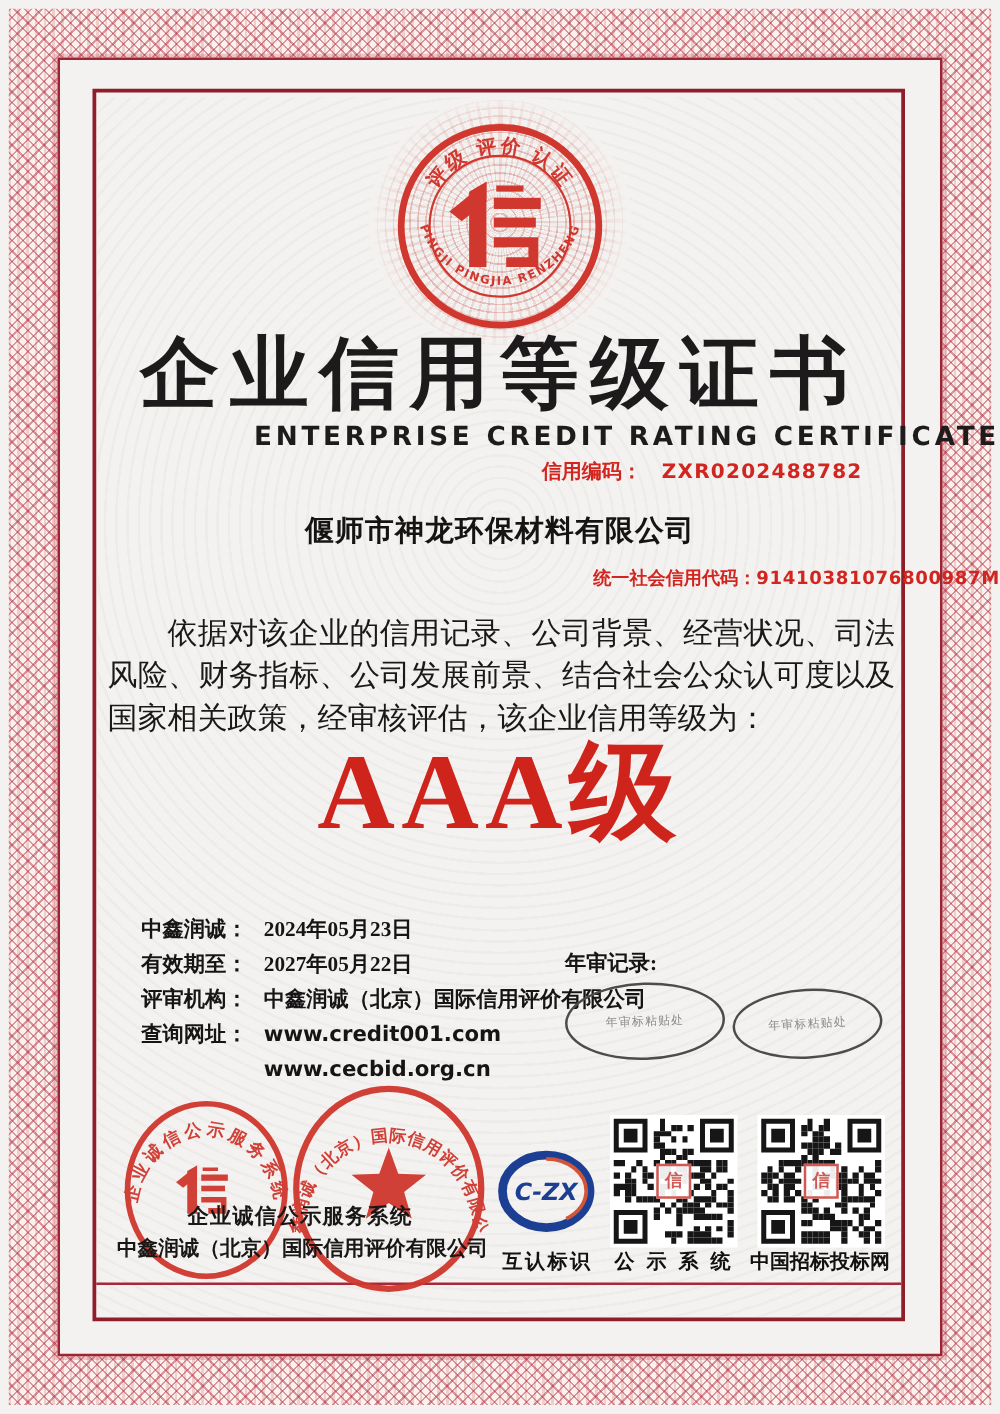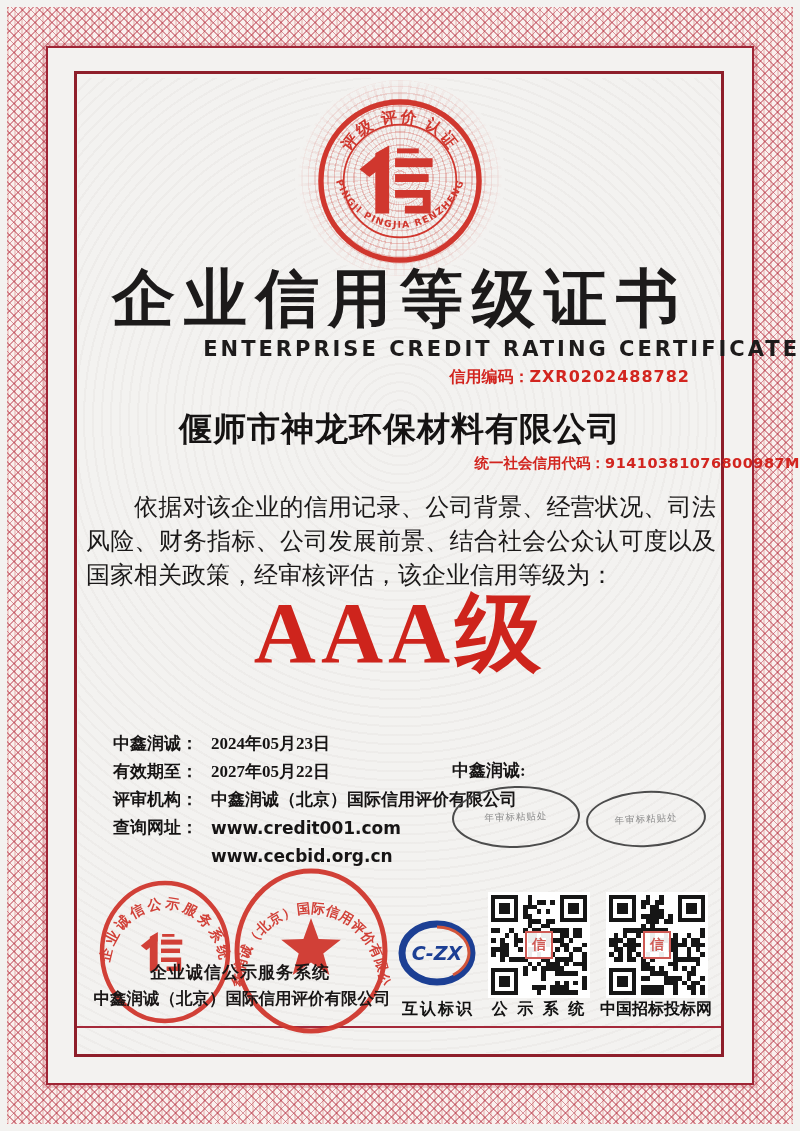--- a/index.html
+++ b/index.html
@@ -52,24 +52,24 @@
   }
   .subtitle{
     position:absolute;top:339px;left:0;width:100%;text-align:right;
     font-family:"DejaVu Sans","Liberation Sans",sans-serif;
     font-size:21px;font-weight:700;letter-spacing:3px;color:#1d1b1b;line-height:1;
   }
   .credit-code{
     position:absolute;top:369px;right:110px;color:#d2251f;
     font-size:16px;font-weight:700;line-height:1;
   }
-  .credit-code .code{font-family:"DejaVu Sans","Liberation Sans",sans-serif;letter-spacing:1px;}
+  .credit-code .code{font-family:"DejaVu Sans","Liberation Sans",sans-serif;letter-spacing:1px;margin-left:16px;}
   .company{
     position:absolute;top:413px;left:0;width:100%;text-align:center;
-    font-size:33px;font-weight:900;letter-spacing:1px;color:#151313;line-height:1;
+    font-size:23px;font-weight:900;letter-spacing:1px;color:#151313;line-height:1;
   }
   .uscc{
     position:absolute;top:456px;left:0;width:100%;text-align:right;
     color:#d2251f;font-size:14.5px;font-weight:700;line-height:1;
   }
   .uscc .code{font-family:"DejaVu Sans","Liberation Sans",sans-serif;letter-spacing:.5px;}
   .paragraph{
     position:absolute;top:490px;left:86px;right:84px;
     font-size:24px;font-weight:400;color:#1a1818;line-height:1.42;
     text-align:justify;text-indent:2em;
@@ -198,21 +198,21 @@
     <div class="info-row">
       <span class="info-label">查询网址：</span>
       <span class="info-value latin">www.credit001.com</span>
     </div>
     <div class="info-row">
       <span class="info-label"></span>
       <span class="info-value latin">www.cecbid.org.cn</span>
     </div>
   </div>
 
-  <div class="annual-label">中鑫润诚:</div>
+  <div class="annual-label">年审记录:</div>
   <div class="sticker-oval oval-1">
     <span>年审标粘贴处</span>
   </div>
   <div class="sticker-oval oval-2">
     <span>年审标粘贴处</span>
   </div>
 
   <svg class="seal-left" viewBox="0 0 138 148">
     <defs>
         <path id="arc-ls" d="M 14,104 A 56,62 0 1 1 124,104"></path>

